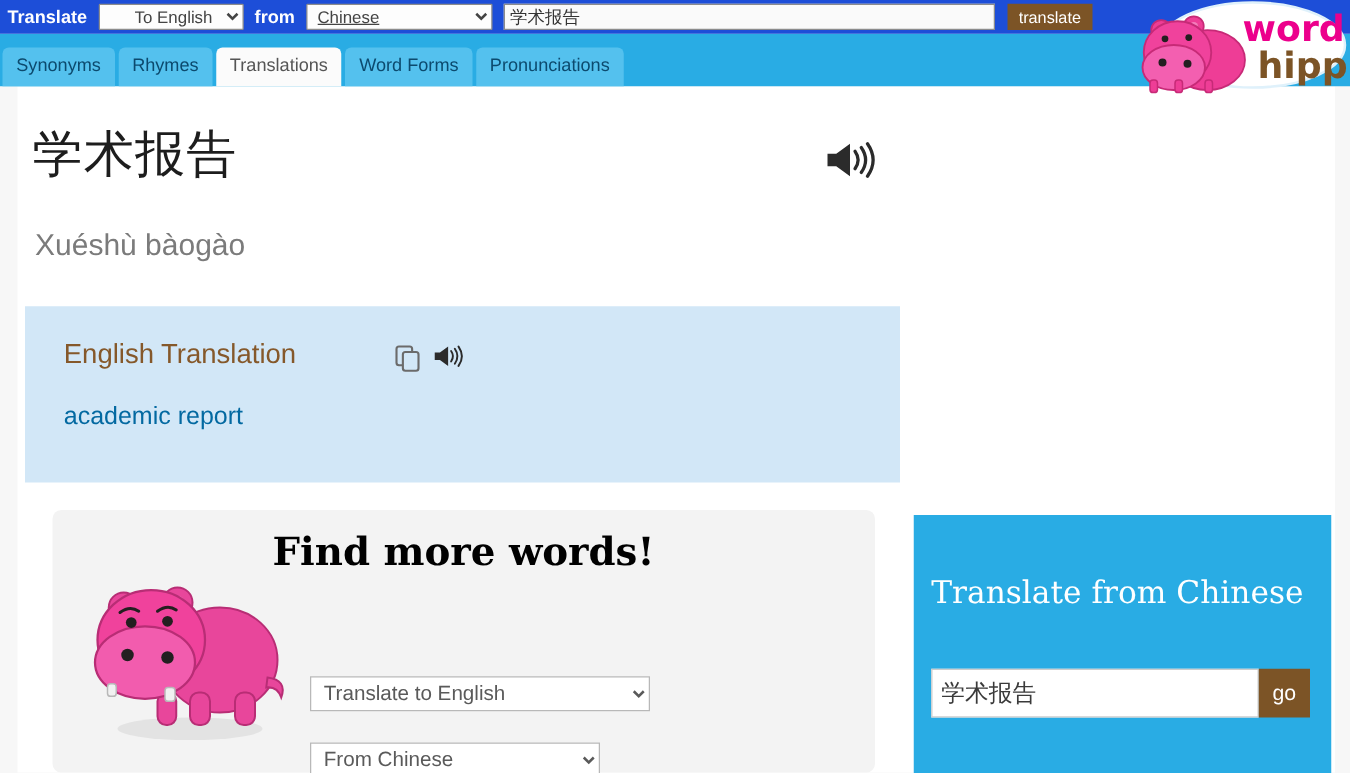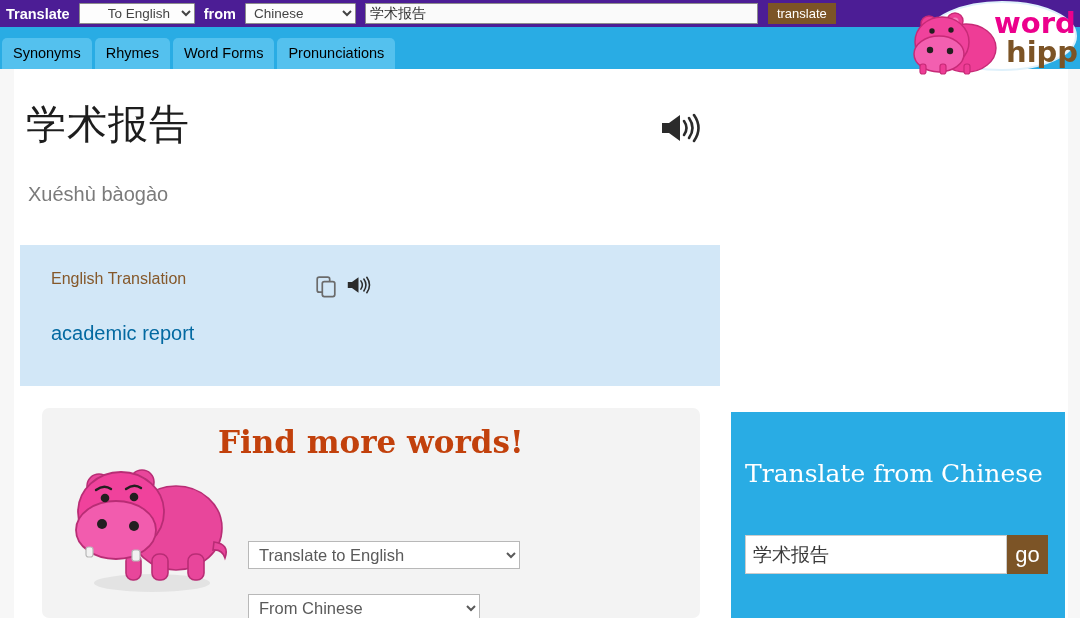--- a/index.html
+++ b/index.html
@@ -8,21 +8,21 @@
     width: 1080px; height: 618px;
     overflow: hidden;
     background: #f7f7f7;
     font-family: "Liberation Sans", sans-serif;
   }
 
   
   #topbar {
     position: absolute; left: 0; top: 0;
     width: 1080px; height: 27px;
-    background: #4c1d95;
+    background: #1d4ed8;
     display: flex; align-items: center;
     padding-left: 6px;
     z-index: 5;
   }
   #topbar .tb-label {
     color: #ffffff;
     font-size: 14.5px;
     font-weight: bold;
     margin-right: 9px;
     white-space: nowrap;
@@ -32,21 +32,21 @@
     font-size: 13.5px;
     font-family: "Liberation Sans", sans-serif;
     color: #444;
     background: #fdfdfd;
     border: 1px solid #8c8c8c;
     border-radius: 1px;
     padding: 0 2px 0 4px;
     margin-right: 9px;
   }
   #topbar select#tb-to { width: 116px; padding-left: 24px; }
-  #topbar select#tb-from { width: 111px; }
+  #topbar select#tb-from { width: 149px; text-decoration: underline; }
   #topbar input.tb-input {
     height: 21px;
     width: 393px;
     font-size: 14px;
     font-family: "Liberation Sans", sans-serif;
     color: #333;
     background: #fafafa;
     border: 1px solid #8c8c8c;
     padding: 0 4px;
     margin-right: 10px;
@@ -79,21 +79,21 @@
     background: #29ace4;
     z-index: 4;
   }
   #tabs {
     position: absolute; left: 2px; top: 11px;
     display: flex; align-items: flex-end;
     gap: 3px;
   }
   .tab {
     background: #54c1ee;
-    color: #000000;
+    color: #0c4a6e;
     font-size: 14.5px;
     line-height: 14.5px;
     padding: 8px 11px 8px 11px;
     border-radius: 5px 5px 0 0;
     white-space: nowrap;
     cursor: pointer;
     height: 31px;
     display: flex; align-items: center;
   }
   .tab.active {
@@ -115,40 +115,40 @@
     left: 12px; top: 33px;
     font-size: 40px;
     line-height: 44px;
     color: #1d1d1d;
     font-family: "DejaVu Serif", "Liberation Serif", serif;
     letter-spacing: 1px;
   }
   #pinyin {
     position: absolute;
     left: 14px; top: 114px;
-    font-size: 20px;
+    font-size: 24px;
     color: #7b7b7b;
   }
   #headword-speaker {
     position: absolute;
     left: 645px; top: 43px;
     cursor: pointer;
   }
 
   
   #trans-panel {
     position: absolute;
     left: 6px; top: 176px;
     width: 700px; height: 141px;
     background: #d2e7f7;
   }
   #trans-title {
     position: absolute;
     left: 31px; top: 25px;
-    font-size: 16px;
+    font-size: 22px;
     color: #85582a;
   }
   #trans-copy {
     position: absolute;
     left: 296px; top: 31px;
     cursor: pointer;
   }
   #trans-speaker {
     position: absolute;
     left: 326px; top: 30px;
@@ -173,21 +173,21 @@
     position: absolute;
     left: 22px; top: 42px;
     width: 166px; height: 150px;
     pointer-events: none;
   }
   #fmw-title {
     position: absolute;
     left: 176px; top: 16px;
     font-size: 31px;
     font-weight: bold;
-    color: #c2410c;
+    color: #000000;
     font-family: "DejaVu Serif", "Liberation Serif", serif;
   }
   #fmw-sel-to {
     position: absolute;
     left: 206px; top: 133px;
     width: 272px; height: 28px;
     font-size: 16.5px;
     font-family: "Liberation Sans", sans-serif;
     color: #5a5a5a;
     background: #ffffff;
@@ -232,21 +232,21 @@
     background: #ffffff;
     border: 1px solid #cccccc;
     padding-left: 7px;
   }
   #side-go {
     position: absolute;
     left: 276px; top: 123px;
     width: 41px; height: 39px;
     background: #7c5426;
     color: #ffffff;
-    font-size: 22px;
+    font-size: 17px;
     font-family: "Liberation Sans", sans-serif;
     border: none;
     cursor: pointer;
   }
 </style>
 </head>
 <body>
 
 <div id="page">
 
@@ -326,20 +326,21 @@
     <input id="side-input" type="text" value="学术报告" style="">
     <button id="side-go">go</button>
   </div>
 
 </div>
 
 <div id="tabstrip">
   <div id="tabs">
       <div class="tab">Synonyms</div>
       <div class="tab">Rhymes</div>
+      <div class="tab active">Translations</div>
       <div class="tab">Word Forms</div>
       <div class="tab">Pronunciations</div>
     </div>
 </div>
 
 <div id="topbar">
   <span class="tb-label">Translate</span>
 
   <select id="tb-to" class="tb-select">
     <option>To English</option>

